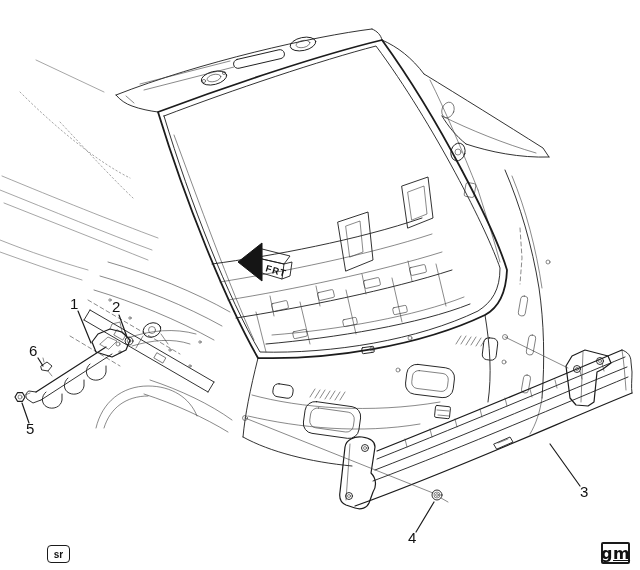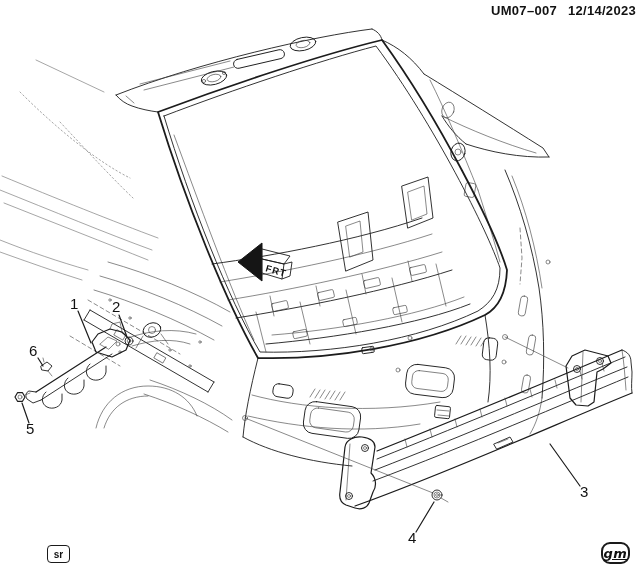--- a/index.html
+++ b/index.html
@@ -12,42 +12,38 @@
     letter-spacing:.3px;color:#111;white-space:nowrap;
   }
   #doc-header .sep{display:inline-block;width:7px;}
   .badge{
     position:absolute;display:flex;align-items:center;justify-content:center;
     border:1.6px solid #1a1a1a;border-radius:4px;background:#fff;color:#111;
     font-weight:700;
     margin-left:40px;
   }
   #author-badge{left:7px;bottom:7px;width:21px;height:16px;font-size:10px;}
-  #brand-badge{right:10px;bottom:6px;width:25px;height:18px;font-size:13px;border-width:2px;border-radius:9px;font-style:italic;}
+  #brand-badge{right:10px;bottom:6px;width:25px;height:18px;font-size:16px;border-width:2px;border-radius:2px;}
   #brand-badge span{text-decoration:underline;letter-spacing:.5px;font-family:"DejaVu Sans",sans-serif;}
   svg{position:absolute;left:0;top:0;}
   .ln{fill:none;stroke:#1c1c1c;stroke-width:.9;stroke-linecap:round;stroke-linejoin:round;}
   .thick{stroke-width:1.8;}
   .med{stroke-width:1.2;}
   .thin{stroke-width:.6;stroke:#3a3a3a;}
   .faint{stroke-width:.6;stroke:#6a6a6a;}
   .dash{stroke-dasharray:4 3;}
   .dot{stroke-dasharray:1.5 2.5;}
   .callout-num{font-family:"Liberation Sans","DejaVu Sans",sans-serif;font-size:15px;fill:#111;}
   .frt-label{font-family:"Liberation Sans",sans-serif;font-size:9.5px;font-weight:700;fill:#111;letter-spacing:1px;}
 </style>
 </head>
 <body>
 
 <div id="stage">
 
-  <div id="doc-header">
-    <span>UM07–007</span><span class="sep"></span>
-    <span>12/14/2023</span>
-  </div>
 
   <svg width="640" height="570" viewBox="0 0 640 570">
 
     <g>
       <path class="ln faint" d="M36,60 L104,92"></path>
       <path class="ln faint dot" d="M20,92 C58,130 98,162 130,178"></path>
       <path class="ln faint dot" d="M60,122 C88,152 114,180 133,198"></path>
       <path class="ln faint" d="M2,176 C55,198 115,222 158,238"></path>
       <path class="ln faint" d="M0,190 C50,210 108,234 152,250"></path>
       <path class="ln faint" d="M4,203 C52,222 108,244 148,260"></path>

